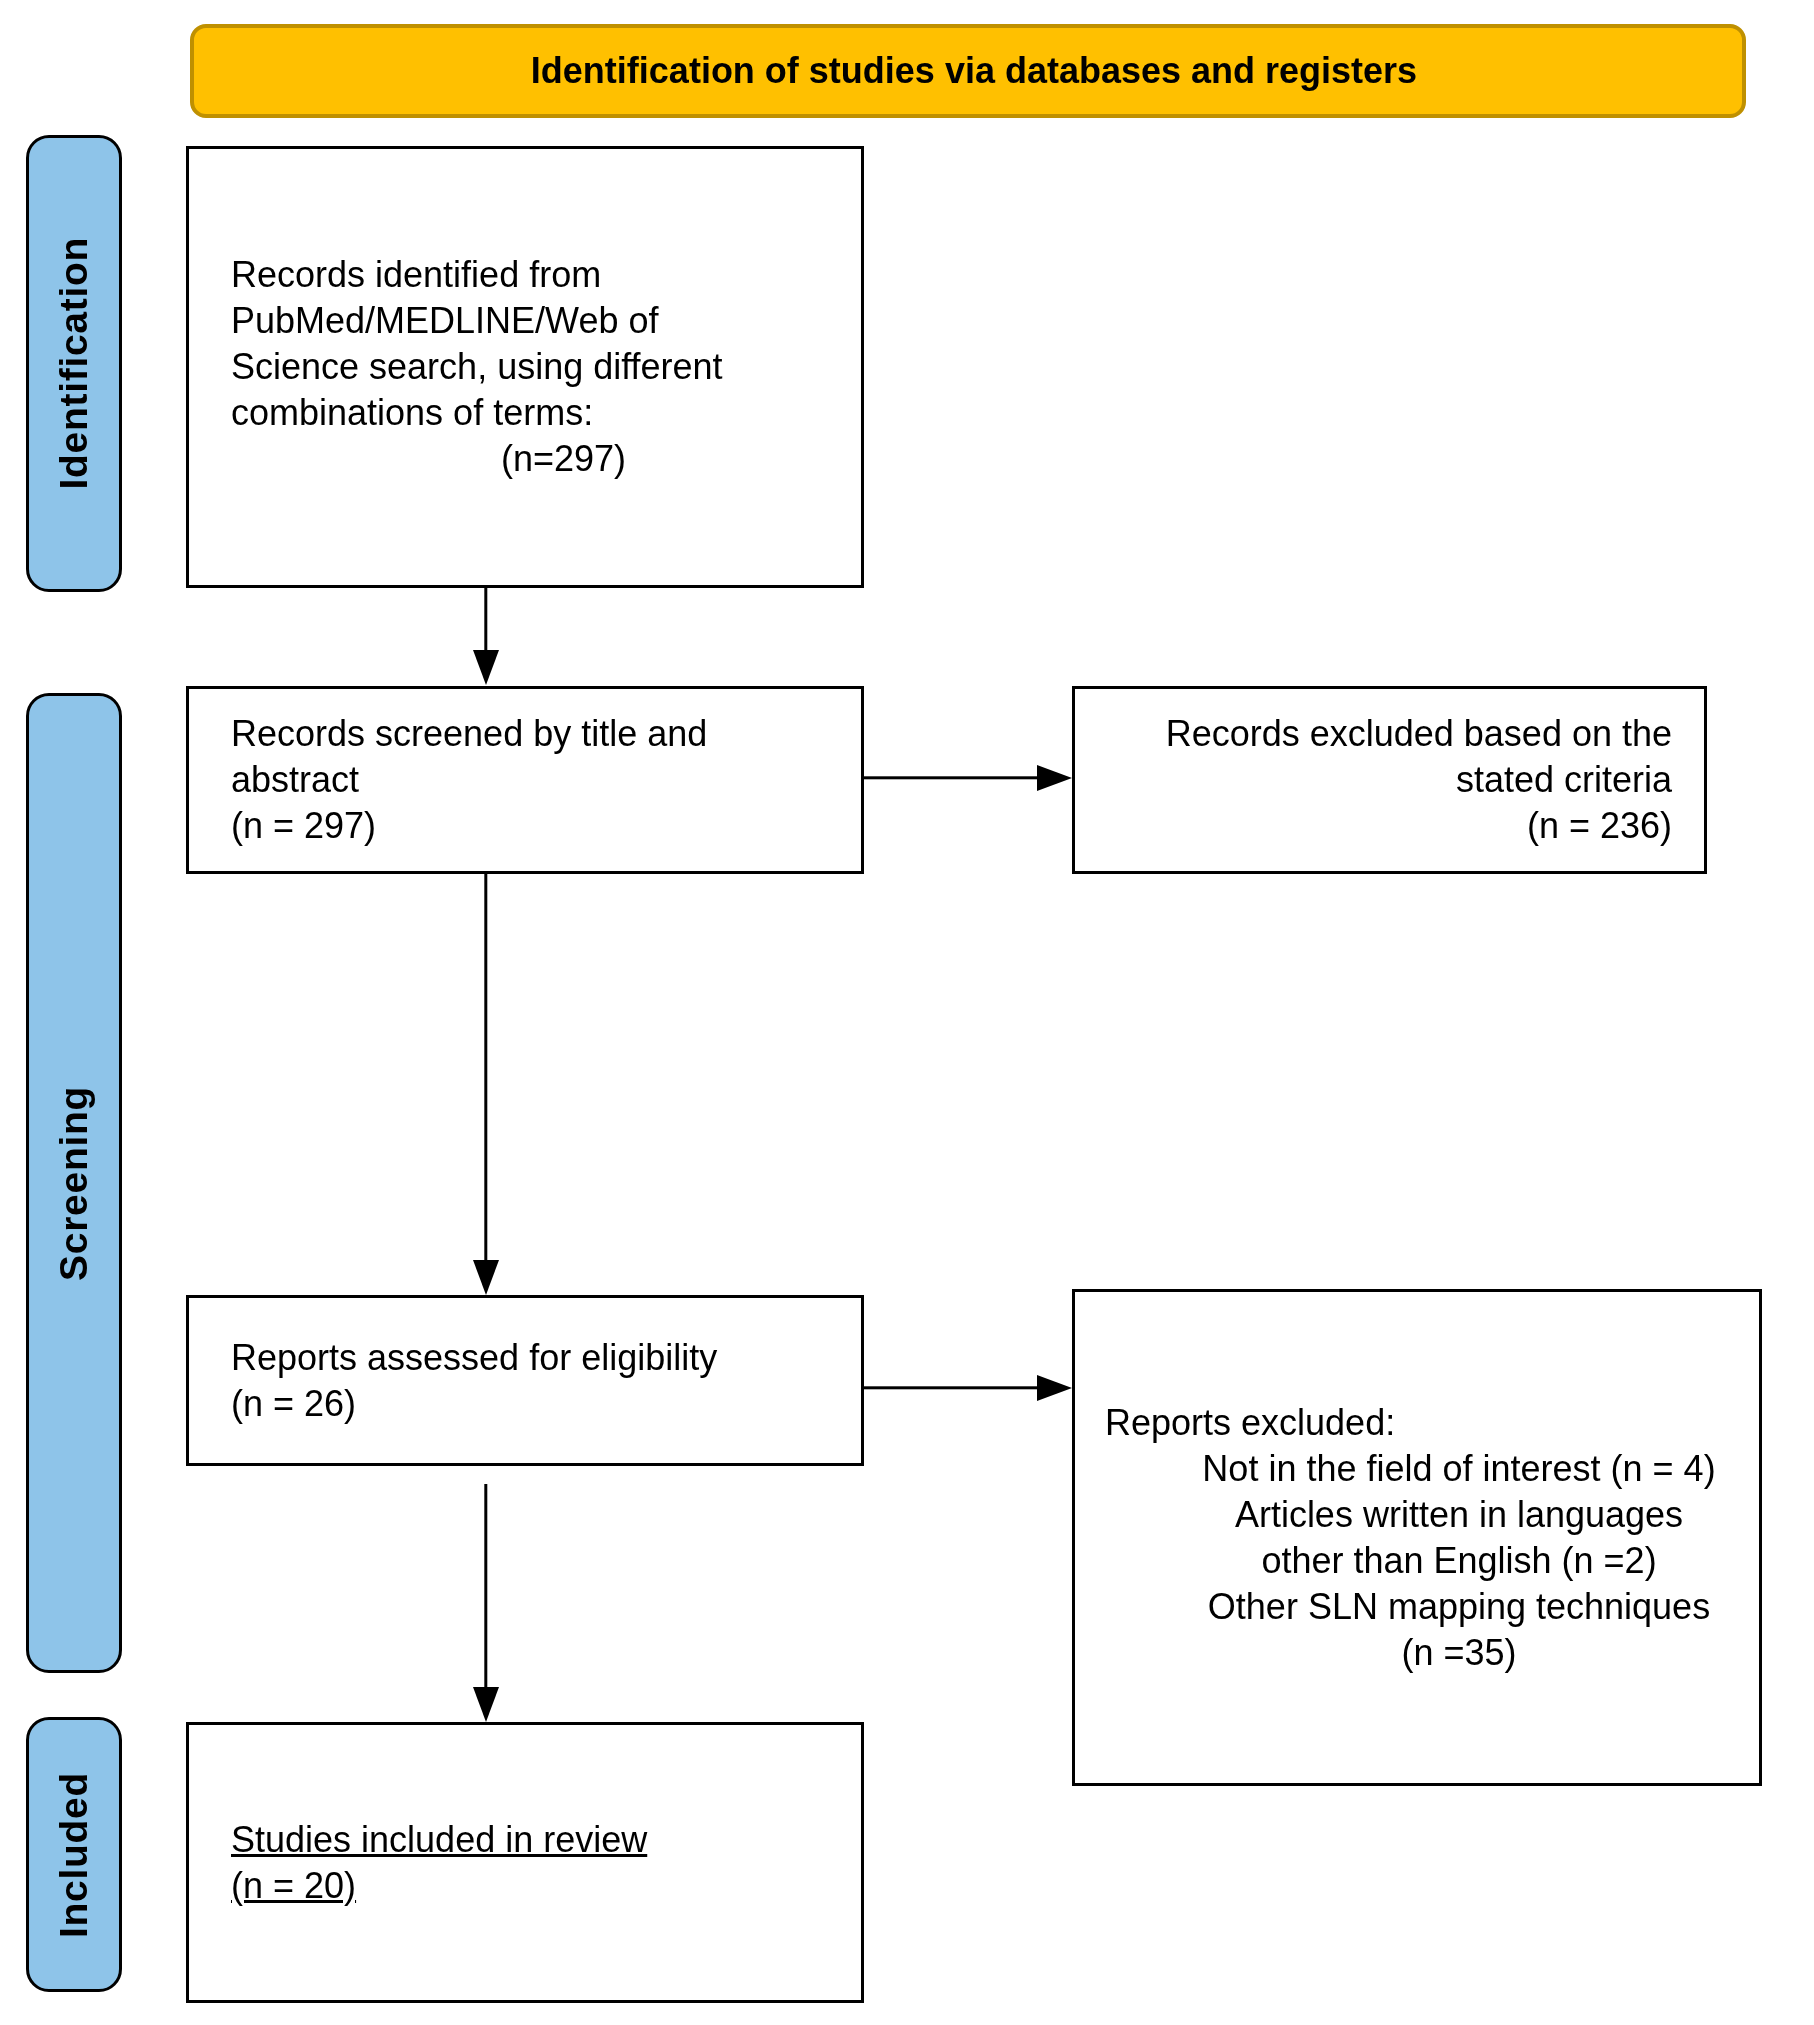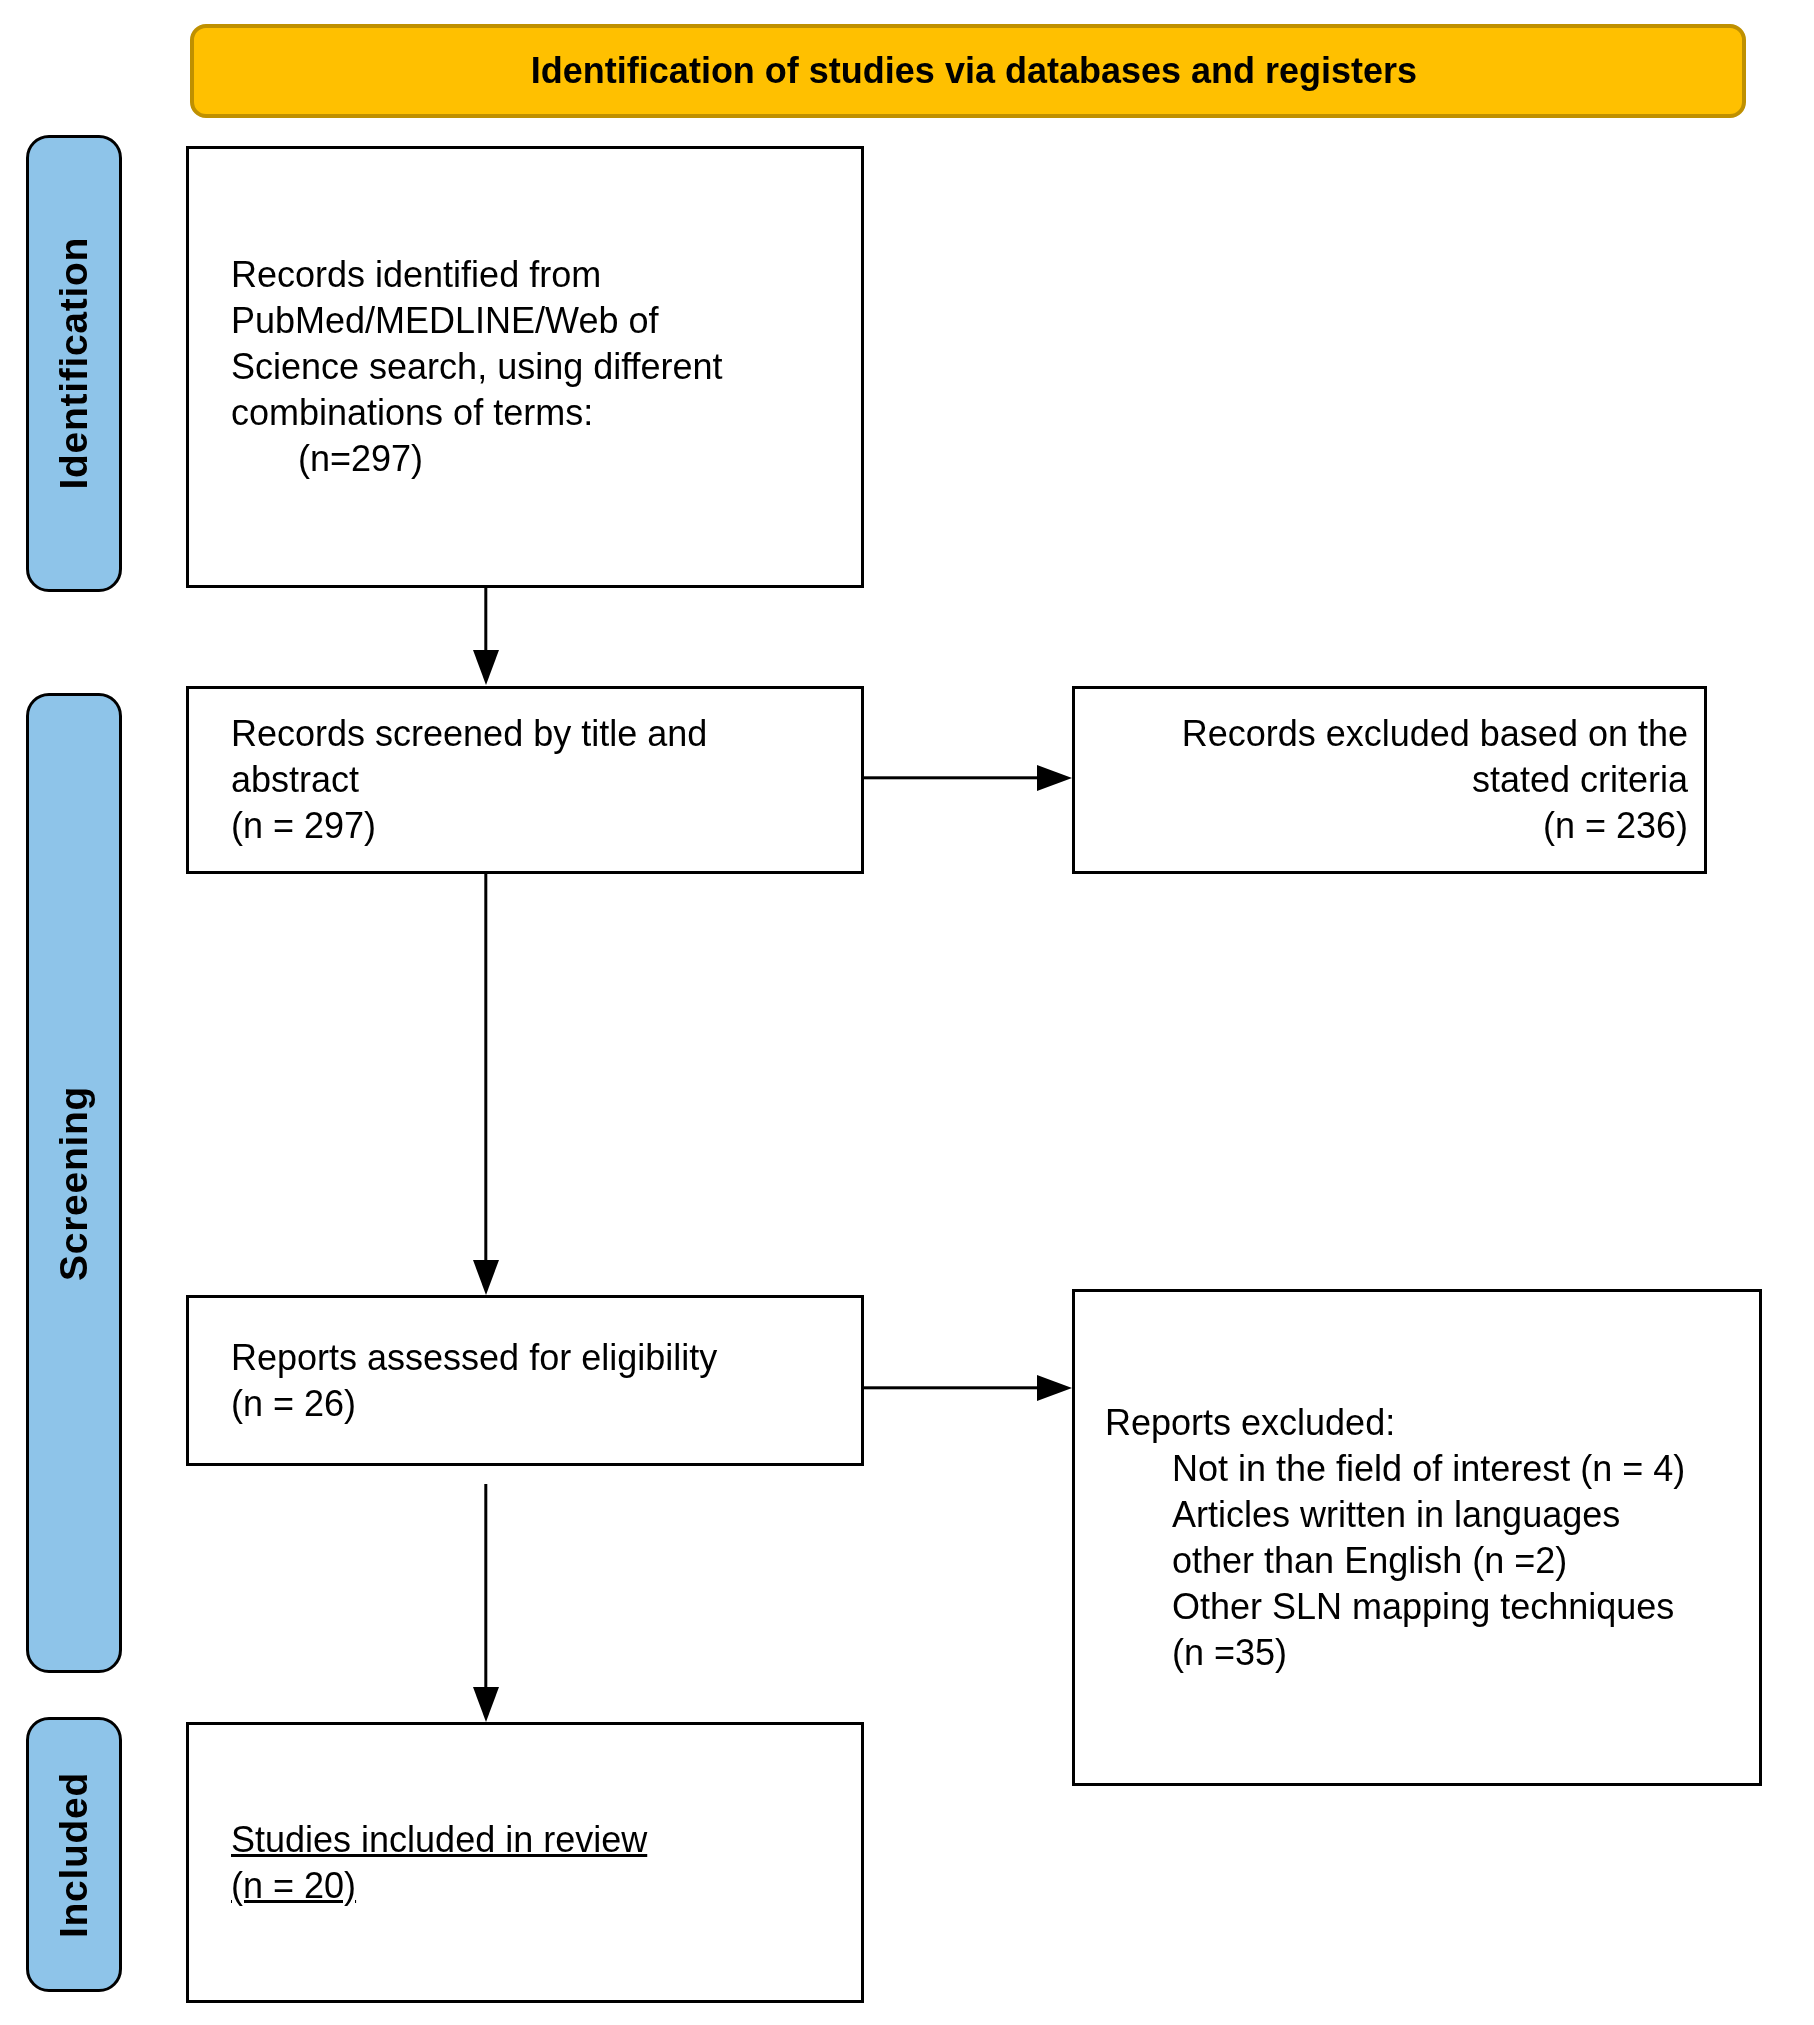--- a/index.html
+++ b/index.html
@@ -47,25 +47,25 @@
   #stage-screening      { top: 693px; height: 980px; }
   #stage-included       { top: 1717px; height: 275px;  }
 
   
   .flowbox {
     position: absolute;
     background: #ffffff;
     border: 3.4px solid #000000;
     box-sizing: border-box;
     display: flex; flex-direction: column; justify-content: center;
-    padding-left: 42px; padding-right: 16px;
+    padding-left: 42px; padding-right: 32px;
     font-size: 36px; line-height: 46px;
   }
   .flowbox .line { white-space: nowrap; }
-  .flowbox .indent { padding-left: 67px; }
+  .flowbox .indent { padding-left: 67px; text-align: center; }
 
   #box-records-identified { left: 186px;  top: 146px;  width: 678px; height: 442px; }
   #box-records-screened   { left: 186px;  top: 686px; width: 678px; height: 188px; }
   #box-reports-assessed   { left: 186px;  top: 1295px; width: 678px; height: 171px; }
   #box-studies-included   { left: 186px;  top: 1722px; width: 678px; height: 281px; text-decoration: underline; }
   #box-records-excluded   { left: 1072px; top: 686px; width: 635px; height: 188px; align-items: flex-end; }
   #box-reports-excluded   { left: 1072px; top: 1289px; width: 690px; height: 497px;
                             padding-left: 30px; padding-right: 13px; }
 
   

